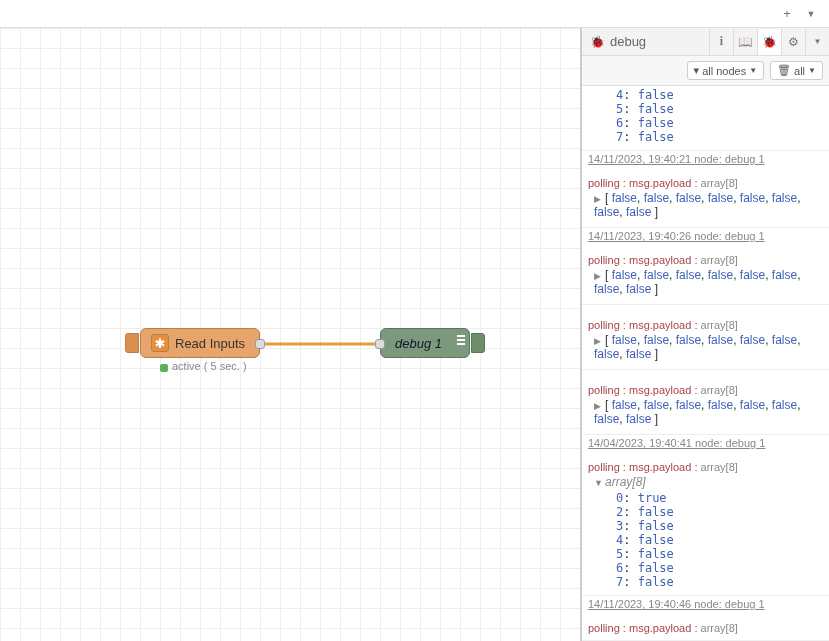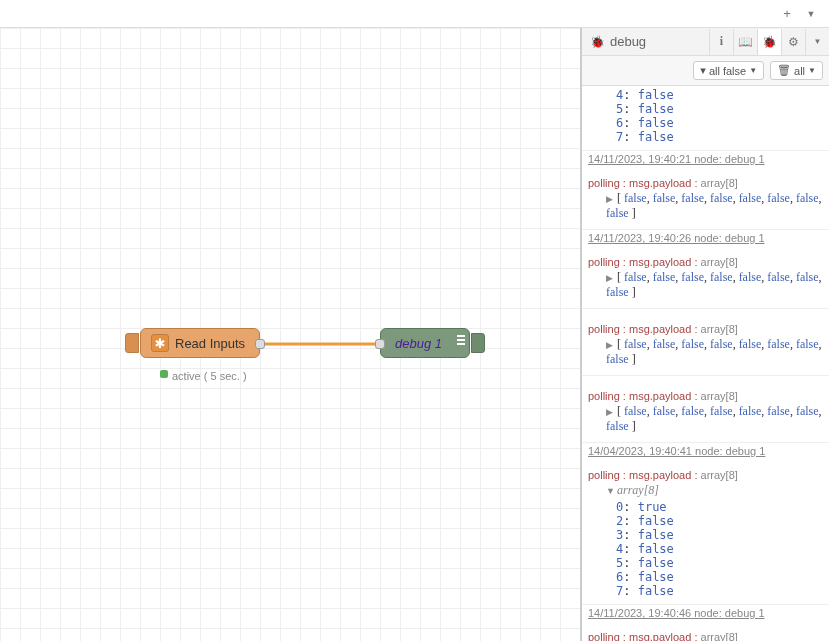--- a/index.html
+++ b/index.html
@@ -77,35 +77,34 @@
     width: 14px; height: 20px;
     background: #d98f4f;
     border: 1px solid #b97d48;
     border-radius: 3px 0 0 3px;
   }
   .node-status-row {
     position: absolute;
     left: 160px; top: 332px;
     font-size: 11px;
     color: #888;
-    display: flex; align-items: flex-start;
+    display: flex; align-items: flex-end;
     gap: 4px;
-    margin-top: 10px;
   }
   .status-dot {
     width: 8px; height: 8px;
     background: #5ab05a;
     border-radius: 2px;
   }
   .node-debug {
     left: 380px; top: 300px;
     width: 90px;
     background: #7d997d;
     border-color: #5a755a;
-    color: #4c1d95;
+    color: #0f172a;
     font-style: italic;
     padding-left: 14px;
   }
   .debug-bars {
     position: absolute; right: 4px; top: 6px;
     display: flex; flex-direction: column; gap: 2px;
   }
   .debug-bars span { width: 8px; height: 2px; background: #fff; }
   .debug-button {
     position: absolute;
@@ -202,26 +201,25 @@
     color: #888;
     text-decoration: underline;
   }
   .msg-topic {
     font-size: 11px;
     color: #a84444;
     margin-top: 12px;
   }
   .msg-topic .type { color: #888; }
   .array-line {
-    font-family: Liberation Serif, serif;
+    font-family: Liberation Sans, sans-serif;
     font-size: 12px;
     color: #333;
     padding: 2px 0 2px 6px;
     cursor: default;
-    margin-left: 12px;
   }
   .caret { color: #888; font-size: 9px; margin-right: 3px; display:inline-block; width:8px; }
   .val-false, .val-true { color: #4062b5; }
   .bracket { color: #333; }
   .array-label { color: #888; font-style: italic; }
   .kv { font-family: Menlo, Consolas, monospace; font-size: 12px; padding-left: 24px; }
   .kv .k { color: #4062b5; }
   .kv .v { color: #4062b5; }
   .interior-kv { padding-left: 28px; }
 </style>
@@ -274,21 +272,21 @@
         <div class="sidebar-iconbtn">📖</div>
         <div class="sidebar-iconbtn active">🐞</div>
         <div class="sidebar-iconbtn">⚙</div>
         <div class="sidebar-iconbtn" style="font-size:8px">▼</div>
       </div>
     </div>
 
     <div class="sidebar-toolbar">
       <div class="tool-btn">
         <span>▾</span>
-        <span>all false</span>
+        <span>all nodes</span>
         <span style="font-size:8px">▼</span>
       </div>
       <div class="tool-btn">
         <span>🗑</span>
         <span>all</span>
         <span style="font-size:8px">▼</span>
       </div>
     </div>
 
     <div class="debug-content" id="debug-content">

